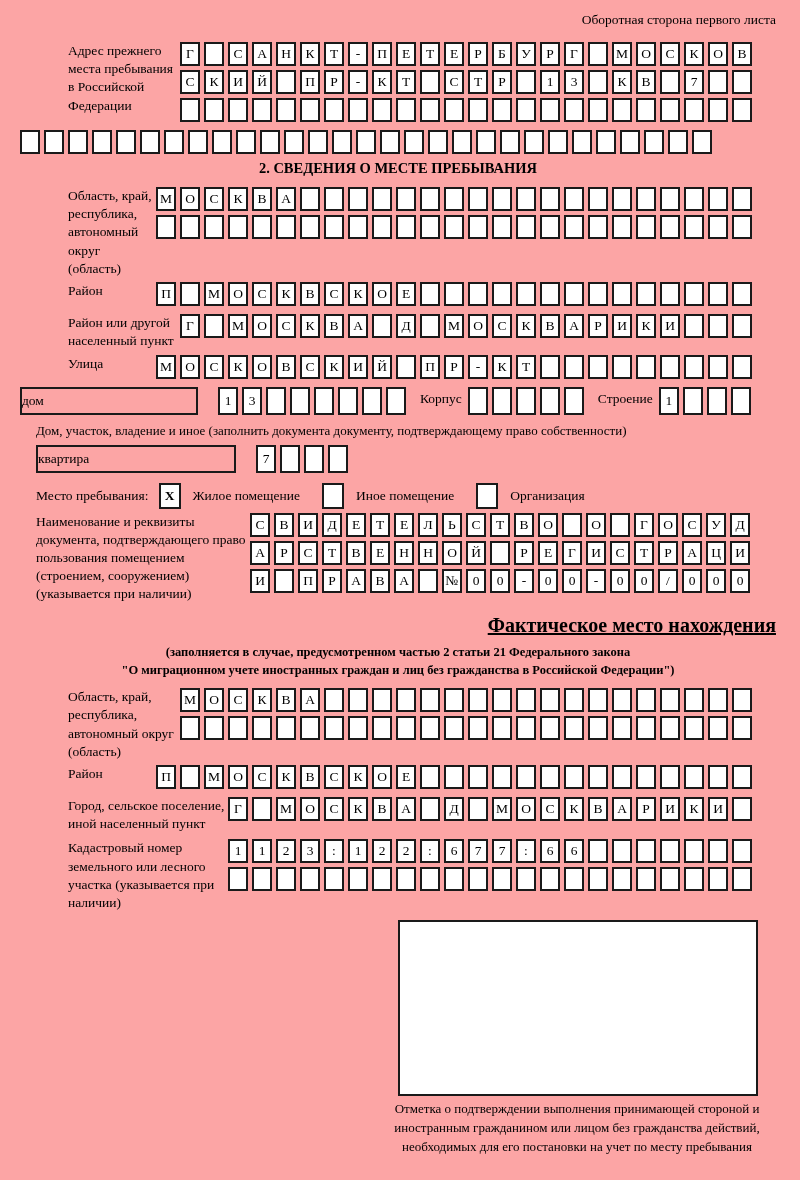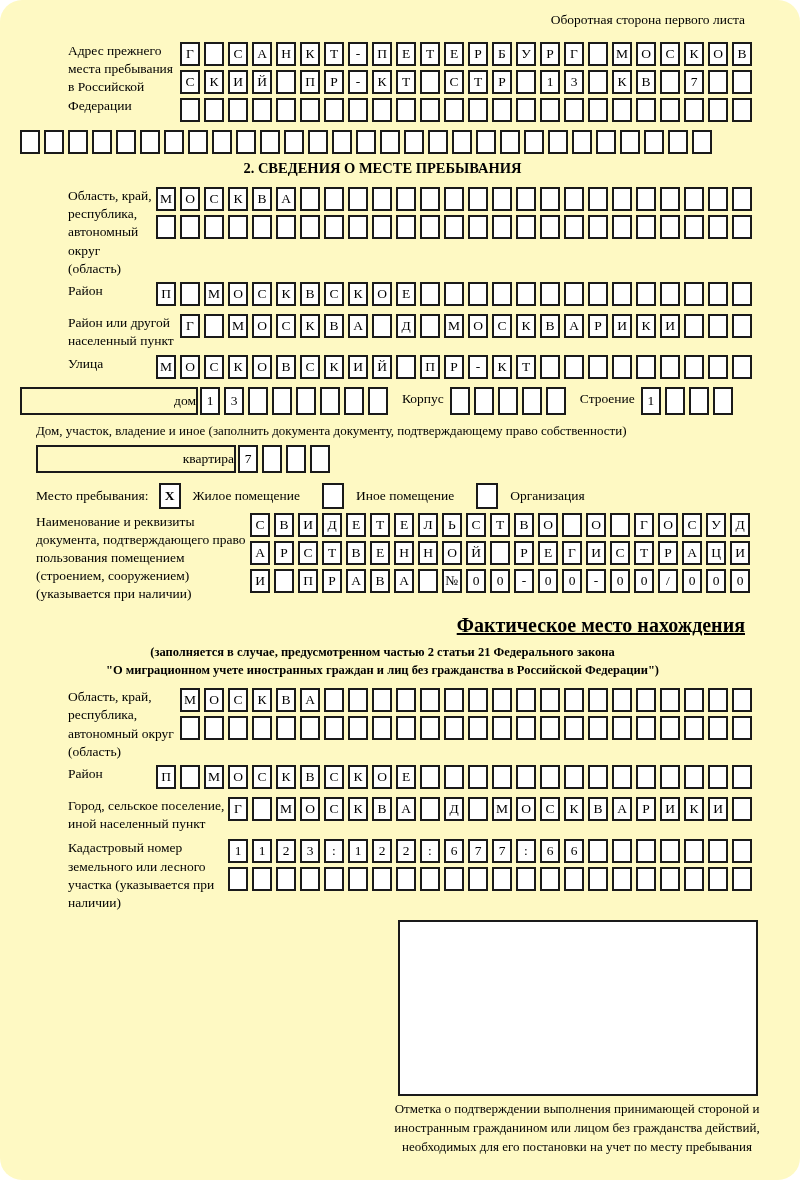--- a/index.html
+++ b/index.html
@@ -1,20 +1,20 @@
 <!DOCTYPE html>
 <html><head>
 <meta charset="utf-8">
 <style>
   html,body{margin:0;padding:0;background:#fff;}
   .page{
     width:800px;height:1180px;box-sizing:border-box;
-    padding:12px 55px 0 20px;
+    padding:12px 24px 0 20px;
     font-family:"Liberation Serif","DejaVu Serif",serif;
-    color:#000;background:#fef9c3;overflow:hidden;border-radius:22px;
+    color:#000;background:#fca5a5;overflow:hidden;
   }
   .hdr{text-align:right;font-size:13.5px;margin-bottom:14px;}
   .frow{display:flex;align-items:flex-start;margin-bottom:4px;}
   .flabel{font-size:13.5px;line-height:1.35;box-sizing:border-box;flex:0 0 auto;}
   .rows{flex:0 0 auto;}
   .boxrow{display:flex;flex-wrap:nowrap;margin-bottom:4px;}
   .cell{
     width:20px;height:24px;box-sizing:border-box;border:2px solid #1a1a1a;
     margin-right:4px;display:flex;align-items:center;justify-content:center;
     font-size:13.5px;flex:0 0 auto;background:#fff;
@@ -25,22 +25,22 @@
   .lbl-street{width:136px;padding-left:48px;}
   .lbl-doc{width:230px;padding-left:16px;}
   .lbl-region2{width:160px;padding-left:48px;}
   .lbl-city2{width:208px;padding-left:48px;}
   .lbl-cad{width:208px;padding-left:48px;}
   .note-c{text-align:center;font-size:12.5px;margin:2px 0 6px 0;}
   .note-l{font-size:13px;margin:0 0 6px 16px;}
   .sec-title{text-align:center;font-weight:bold;font-size:14.5px;margin:6px 0 10px 0;}
   .widebox{
     height:28px;box-sizing:border-box;border:2px solid #1a1a1a;
-    display:flex;align-items:center;justify-content:flex-end;
-    font-size:13.5px;flex:0 0 auto;margin-right:2px;
+    display:flex;align-items:center;justify-content:flex-start;
+    font-size:13.5px;flex:0 0 auto;margin-right:20px;
   }
   .w-dom{width:178px;}
   .w-kv{width:200px;margin-left:16px;}
   .inline-lbl{font-size:13.5px;margin:4px 6px 0 10px;flex:0 0 auto;}
   .house .cell,.apt .cell{height:28px;}
   .stay{align-items:center;margin-top:6px;}
   .stay-label{font-size:13.5px;margin-right:10px;margin-left:16px;}
   .stay-opt{font-size:13.5px;margin:0 22px 0 8px;}
   .chk{width:22px;height:26px;font-weight:bold;}
   .note-stay{font-size:12.5px;margin:0 0 8px 218px;}

